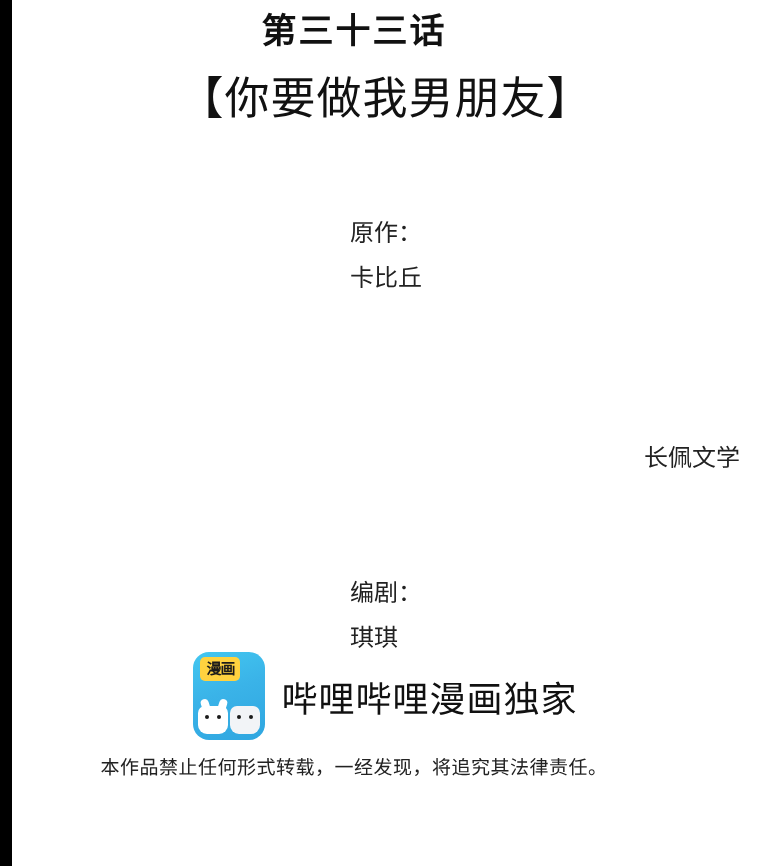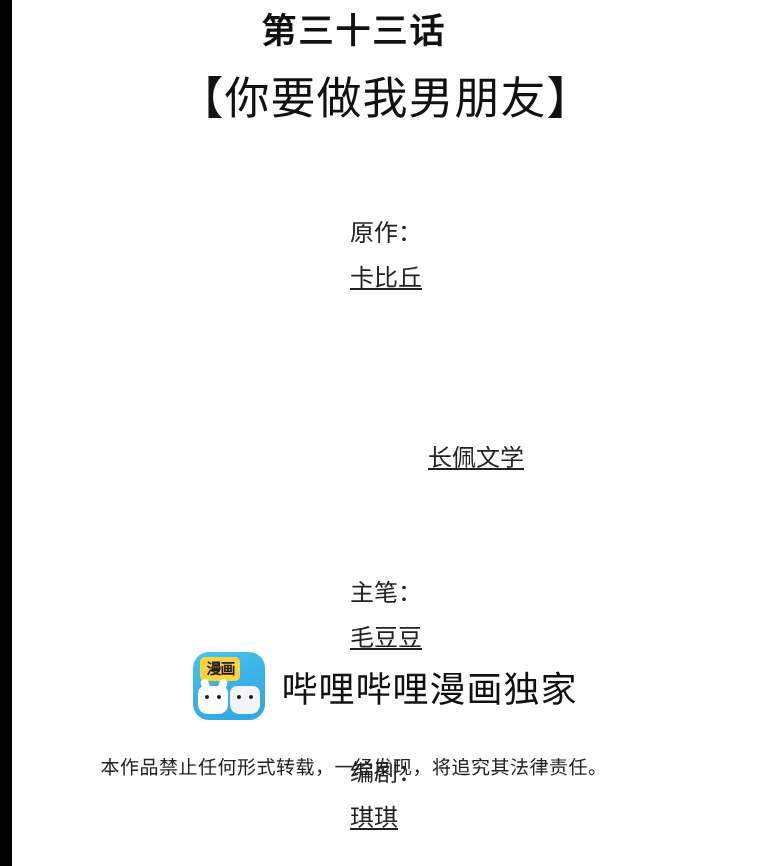--- a/index.html
+++ b/index.html
@@ -68,40 +68,40 @@
     color: #222222;
   }
   .credit-row {
     white-space: pre;
   }
   .credit-label {
     display: inline;
   }
   .credit-value {
     display: inline;
-    text-decoration: underline;
   }
   .credit-row.indent {
     padding-left: 78px;
+    text-align: right;
   }
 
   .brand-block {
     position: absolute;
     top: 652px;
     left: 0;
     width: 771px;
     display: flex;
     align-items: center;
     justify-content: center;
     gap: 16px;
   }
 
   .brand-logo {
     width: 72px;
-    height: 68px;
+    height: 88px;
     border-radius: 16px;
     background: linear-gradient(160deg, #43c7f0 0%, #3ab3e8 45%, #2fa6e0 100%);
     position: relative;
     overflow: hidden;
     flex: 0 0 auto;
   }
   .brand-logo .tag {
     position: absolute;
     top: 5px;
     left: 7px;
@@ -187,24 +187,20 @@
   <div class="credits">
     <div class="credit-row">
       <span class="credit-label">原作：</span>
       <span class="credit-value">卡比丘</span>
     </div>
     <div class="credit-row indent">
       <span class="credit-label"></span>
       <span class="credit-value">长佩文学</span>
     </div>
     <div class="credit-row">
-      <span class="credit-label">主笔：</span>
-      <span class="credit-value">毛豆豆</span>
-    </div>
-    <div class="credit-row">
       <span class="credit-label">编剧：</span>
       <span class="credit-value">琪琪</span>
     </div>
 
   </div>
 
   <div class="brand-block">
     <div class="brand-logo">
       <div class="tag">漫画</div>
       <div class="ear-l"></div>

